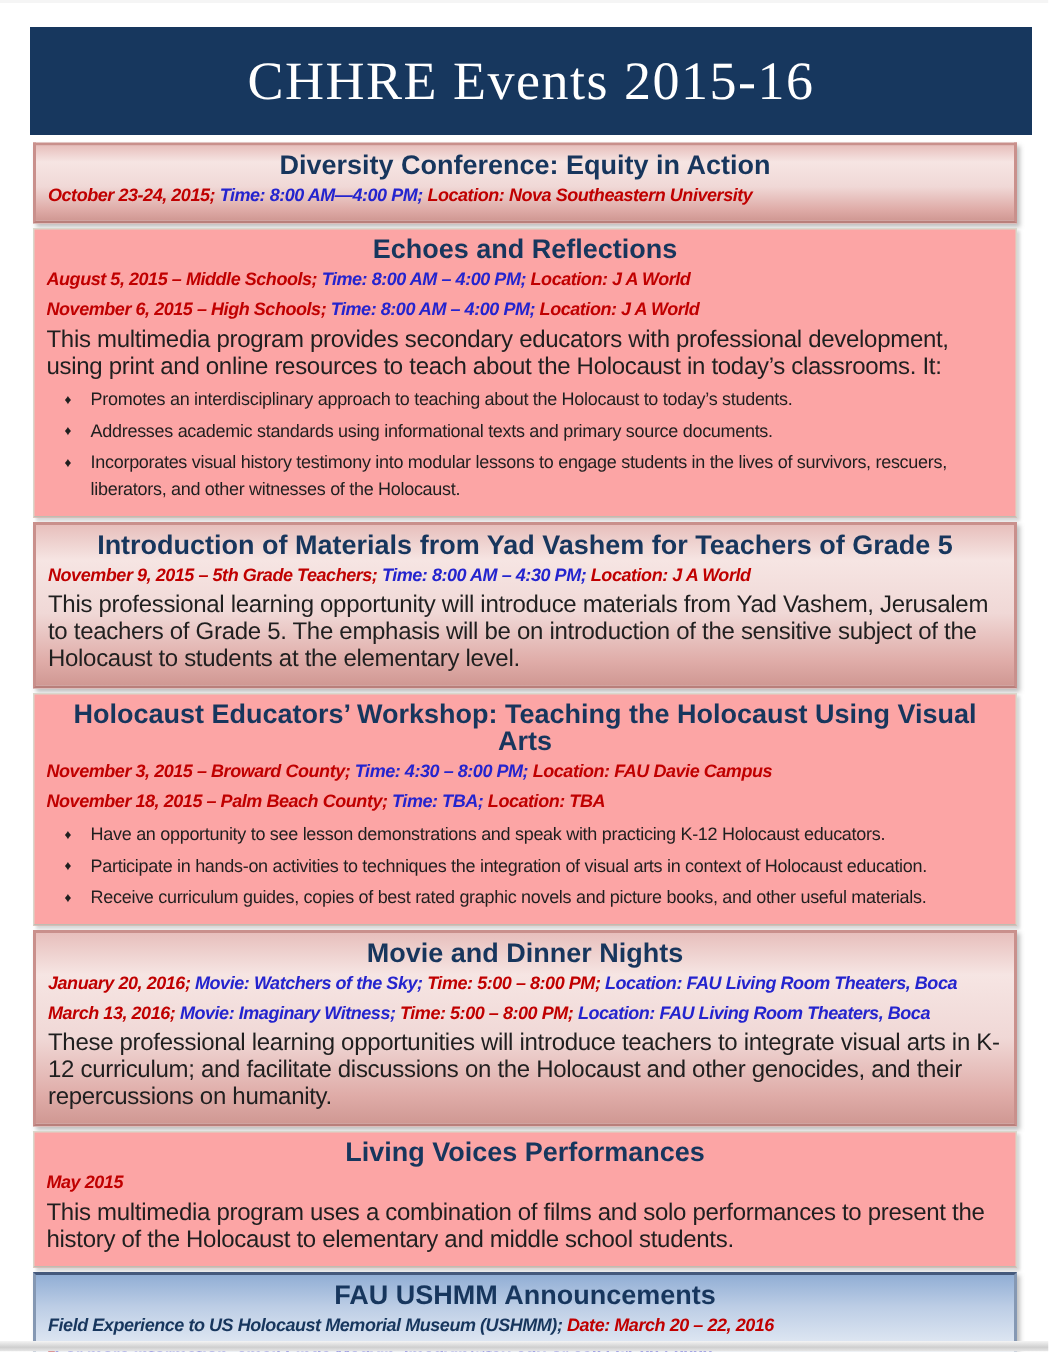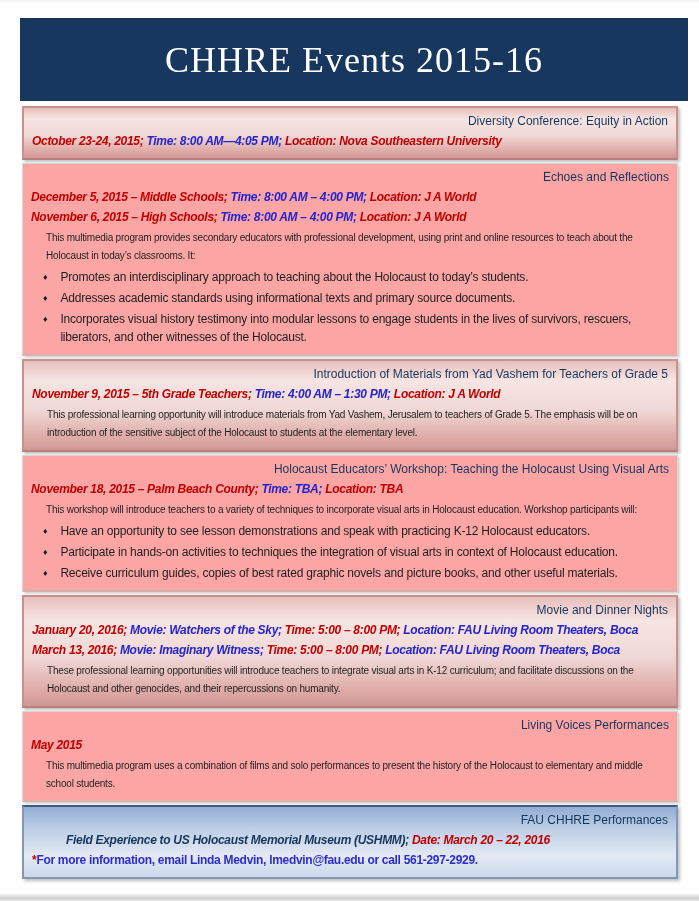--- a/index.html
+++ b/index.html
@@ -3,31 +3,31 @@
 <meta charset="utf-8">
 <style>
   html,body{margin:0;padding:0;overflow:hidden;}
   body{
     width:699px;height:901px;position:relative;background:#ffffff;
     font-family:"Liberation Sans",sans-serif;
   }
   .page{position:absolute;inset:0;}
   .top-edge{height:2px;background:#f5f5f5;}
   .header-box{
-    margin:16px 11px 0 20px;height:83px;background:#17375E;
+    margin:16px 11px 0 20px;height:72px;background:#17375E;
     display:flex;align-items:center;justify-content:center;
   }
   .header-title{
     font-family:"Liberation Serif",serif;font-size:36px;font-weight:normal;
     color:#ffffff;letter-spacing:1px;margin:0;
   }
   .sections{margin:5px 21px 0 22px;}
   .sec{padding:2px 8px 6px;margin-top:3px;position:relative;}
   .sec-title{
-    text-align:right;font-size:12px;font-weight:normal;color:#17365D;
+    text-align:center;font-size:18px;font-weight:bold;color:#17365D;
     line-height:18px;margin:2px 0 2px;
   }
   .theme-pink{
     background:linear-gradient(180deg,#e7bfbc 0%,#f6e5e3 22%,#f0d8d6 55%,#dfaca8 85%,#d09893 100%);
     border:2px solid #C9908C;border-bottom-color:#B97F7B;
     box-shadow:2px 2px 3px rgba(110,110,110,0.45);
   }
   .theme-cream{
     background:#fca5a5;
     border:1px solid #D9D7CB;border-bottom-color:#BFBDB2;
@@ -37,26 +37,26 @@
     background:linear-gradient(180deg,#91AED5 0%,#BCCDE5 30%,#E3EAF4 70%,#CBD9EB 100%);
     border:2px solid #8598B3;border-top-color:#44597C;
     box-shadow:2px 2px 3px rgba(110,110,110,0.45);
   }
   .date-line{
     font-size:12px;font-weight:bold;font-style:italic;line-height:19px;
     margin:1px 0;letter-spacing:-0.3px;white-space:nowrap;overflow:hidden;
   }
   .seg-red{color:#C00000;font-style:italic;}
   .seg-blue{color:#2424CE;}
-  .seg-navy{color:#17365D;margin-left:34px;}
+  .seg-navy{color:#17365D;}
   .seg-red-star{color:#C00000;font-style:normal;}
   .seg-blue-plain{color:#2C2CCC;font-style:normal;}
   .body-p{
-    font-size:10px;font-weight:normal;color:#1f1f1f;line-height:18px;
-    margin:2px 15px;letter-spacing:-0.2px;
+    font-size:16px;font-weight:normal;color:#1f1f1f;line-height:18px;
+    margin:2px 0;letter-spacing:-0.2px;
   }
   .bullets{list-style:none;margin:2px 0 0;padding:0;}
   .bullet{
     display:flex;gap:13px;padding-left:12px;margin:3px 0;
     font-size:12px;color:#1f1f1f;line-height:18px;letter-spacing:-0.2px;
   }
   .bullet-icon{font-size:9px;line-height:18px;color:#1f1f1f;flex:0 0 auto;}
   .page-bottom-edge{
     position:absolute;left:0;right:0;bottom:0;height:7px;
     background:linear-gradient(180deg,#f4f4f4 0%,#cfcfcf 60%,#e9e9e9 100%);
@@ -69,51 +69,51 @@
   <div class="top-edge"></div>
 
   <header class="header-box">
     <h1 class="header-title">CHHRE Events 2015-16</h1>
   </header>
 
   <main class="sections">
 
   <section class="sec theme-pink">
         <h2 class="sec-title">Diversity Conference: Equity in Action</h2>
-        <p class="date-line"><span class="seg-red">October 23-24, 2015; </span><span class="seg-blue">Time: 8:00 AM—4:05 PM; </span><span class="seg-red">Location: Nova Southeastern University</span></p>
+        <p class="date-line"><span class="seg-red">October 23-24, 2015; </span><span class="seg-blue">Time: 8:00 AM—4:00 PM; </span><span class="seg-red">Location: Nova Southeastern University</span></p>
       </section>
       <section class="sec theme-cream">
         <h2 class="sec-title">Echoes and Reflections</h2>
-        <p class="date-line"><span class="seg-red">December 5, 2015 – Middle Schools; </span><span class="seg-blue">Time: 8:00 AM – 4:00 PM; </span><span class="seg-red">Location: J A World</span></p>
+        <p class="date-line"><span class="seg-red">August 5, 2015 – Middle Schools; </span><span class="seg-blue">Time: 8:00 AM – 4:00 PM; </span><span class="seg-red">Location: J A World</span></p>
         <p class="date-line"><span class="seg-red">November 6, 2015 – High Schools; </span><span class="seg-blue">Time: 8:00 AM – 4:00 PM; </span><span class="seg-red">Location: J A World</span></p>
         <p class="body-p">This multimedia program provides secondary educators with professional development, using print and online resources to teach about the Holocaust in today’s classrooms. It:</p>
         <ul class="bullets">
           <li class="bullet">
             <span class="bullet-icon">♦</span>
             <span>Promotes an interdisciplinary approach to teaching about the Holocaust to today’s students.</span>
           </li>
           <li class="bullet">
             <span class="bullet-icon">♦</span>
             <span>Addresses academic standards using informational texts and primary source documents.</span>
           </li>
           <li class="bullet">
             <span class="bullet-icon">♦</span>
             <span>Incorporates visual history testimony into modular lessons to engage students in the lives of survivors, rescuers, liberators, and other witnesses of the Holocaust.</span>
           </li>
         </ul>
       </section>
       <section class="sec theme-pink">
         <h2 class="sec-title">Introduction of Materials from Yad Vashem for Teachers of Grade 5</h2>
-        <p class="date-line"><span class="seg-red">November 9, 2015 – 5th Grade Teachers; </span><span class="seg-blue">Time: 4:00 AM – 1:30 PM; </span><span class="seg-red">Location: J A World</span></p>
+        <p class="date-line"><span class="seg-red">November 9, 2015 – 5th Grade Teachers; </span><span class="seg-blue">Time: 8:00 AM – 4:30 PM; </span><span class="seg-red">Location: J A World</span></p>
         <p class="body-p">This professional learning opportunity will introduce materials from Yad Vashem, Jerusalem to teachers of Grade 5. The emphasis will be on introduction of the sensitive subject of the Holocaust to students at the elementary level.</p>
       </section>
       <section class="sec theme-cream">
         <h2 class="sec-title">Holocaust Educators’ Workshop: Teaching the Holocaust Using Visual Arts</h2>
+        <p class="date-line"><span class="seg-red">November 3, 2015 – Broward County; </span><span class="seg-blue">Time: 4:30 – 8:00 PM; </span><span class="seg-red">Location: FAU Davie Campus</span></p>
         <p class="date-line"><span class="seg-red">November 18, 2015 – Palm Beach County; </span><span class="seg-blue">Time: TBA; </span><span class="seg-red">Location: TBA</span></p>
-        <p class="body-p">This workshop will introduce teachers to a variety of techniques to incorporate visual arts in Holocaust education. Workshop participants will:</p>
         <ul class="bullets">
           <li class="bullet">
             <span class="bullet-icon">♦</span>
             <span>Have an opportunity to see lesson demonstrations and speak with practicing K-12 Holocaust educators.</span>
           </li>
           <li class="bullet">
             <span class="bullet-icon">♦</span>
             <span>Participate in hands-on activities to techniques the integration of visual arts in context of Holocaust education.</span>
           </li>
           <li class="bullet">
@@ -127,20 +127,20 @@
         <p class="date-line"><span class="seg-red">January 20, 2016; </span><span class="seg-blue">Movie: Watchers of the Sky; </span><span class="seg-red">Time: 5:00 – 8:00 PM; </span><span class="seg-blue">Location: FAU Living Room Theaters, Boca</span></p>
         <p class="date-line"><span class="seg-red">March 13, 2016; </span><span class="seg-blue">Movie: Imaginary Witness; </span><span class="seg-red">Time: 5:00 – 8:00 PM; </span><span class="seg-blue">Location: FAU Living Room Theaters, Boca</span></p>
         <p class="body-p">These professional learning opportunities will introduce teachers to integrate visual arts in K-12 curriculum; and facilitate discussions on the Holocaust and other genocides, and their repercussions on humanity.</p>
       </section>
       <section class="sec theme-cream">
         <h2 class="sec-title">Living Voices Performances</h2>
         <p class="date-line"><span class="seg-red">May 2015</span></p>
         <p class="body-p">This multimedia program uses a combination of films and solo performances to present the history of the Holocaust to elementary and middle school students.</p>
       </section>
       <section class="sec theme-blue">
-        <h2 class="sec-title">FAU CHHRE Performances</h2>
+        <h2 class="sec-title">FAU USHMM Announcements</h2>
         <p class="date-line"><span class="seg-navy">Field Experience to US Holocaust Memorial Museum (USHMM); </span><span class="seg-red">Date: March 20 – 22, 2016</span></p>
         <p class="date-line"><span class="seg-red-star">*</span><span class="seg-blue-plain">For more information, email Linda Medvin, lmedvin@fau.edu or call 561-297-2929.</span></p>
       </section>
     </main>
 
   <div class="page-bottom-edge"></div>
 </div>
 
 </body></html>

